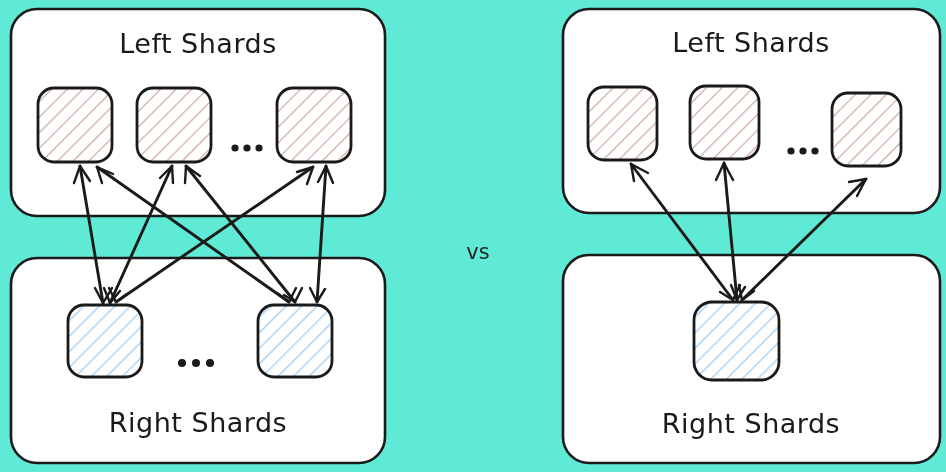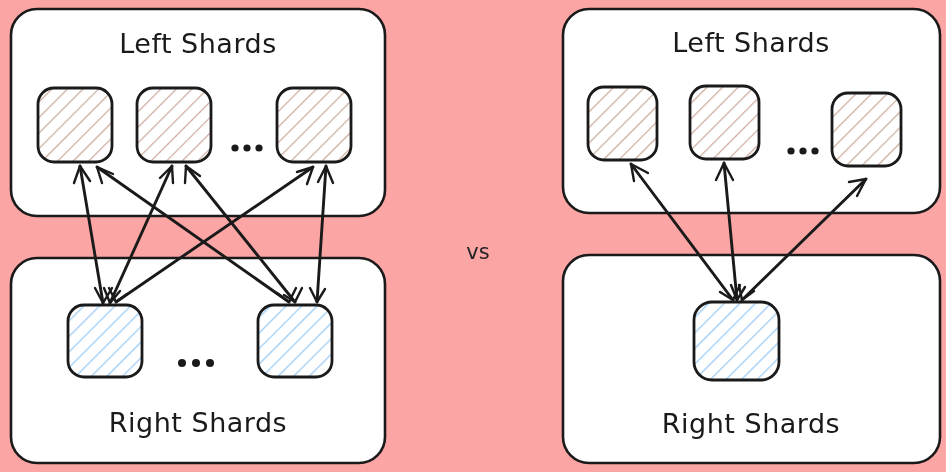--- a/index.html
+++ b/index.html
@@ -8,21 +8,21 @@
     padding: 0;
     background: #ffffff;
   }
   body {
     font-family: "DejaVu Sans", sans-serif;
   }
   #diagram-root {
     position: relative;
     width: 946px;
     height: 472px;
-    background: #fca5a5;
+    background: #5eead4;
     overflow: hidden;
   }
   #diagram-svg {
     position: absolute;
     left: 0;
     top: 0;
     width: 946px;
     height: 472px;
     display: block;
   }

